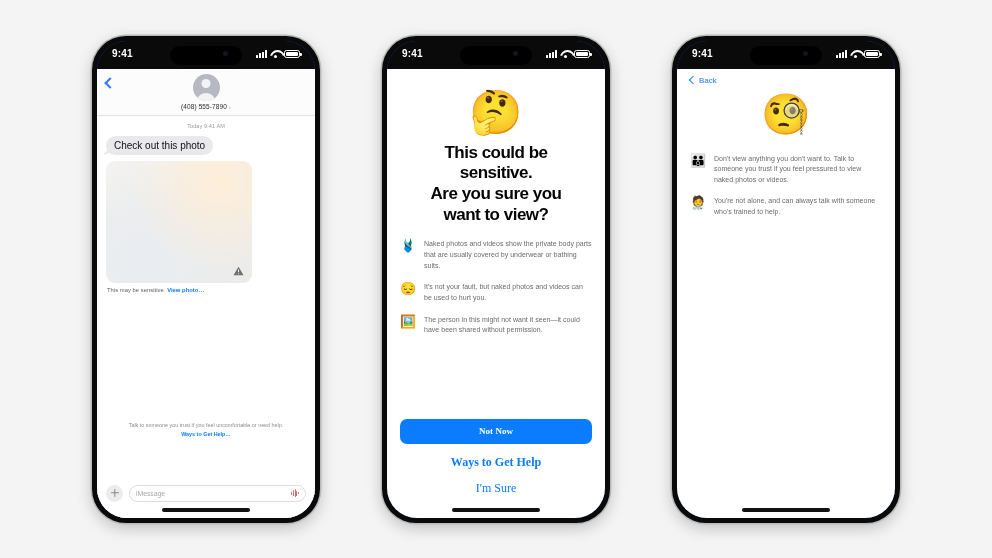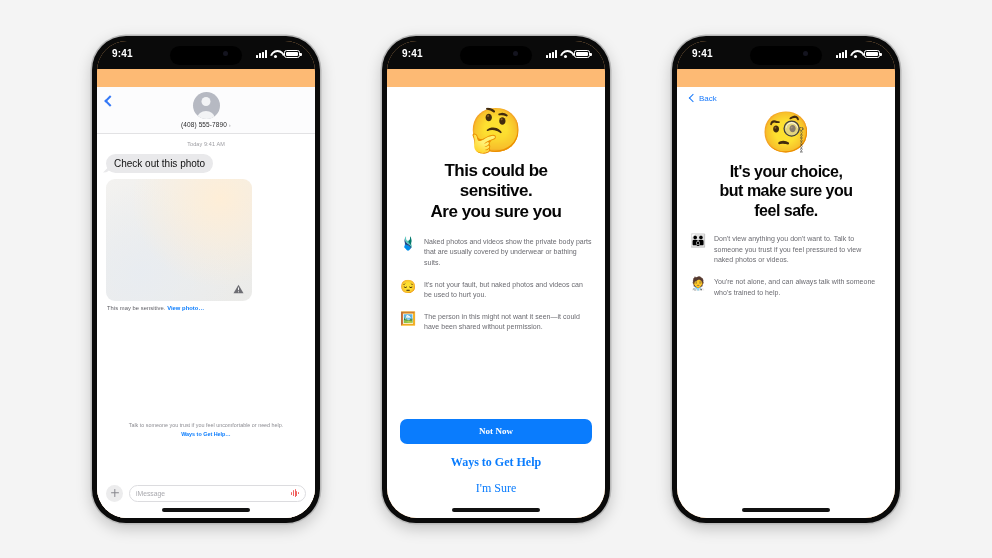--- a/index.html
+++ b/index.html
@@ -30,26 +30,25 @@
     background: #0a0a0a;
     border-radius: 34px;
     padding: 5px;
     box-shadow: 0 0 0 1.5px #b9b9b9, 0 5px 16px rgba(0,0,0,0.22);
     flex: 0 0 auto;
   }
   .screen {
     position: relative;
     width: 100%;
     height: 100%;
-    background: #fdba74;
+    background: #1d4ed8;
     border-radius: 30px;
     overflow: hidden;
     display: flex;
     flex-direction: column;
-    gap: 18px;
   }
 
   
   .statusbar {
     position: relative;
     height: 28px;
     flex: 0 0 auto;
     background: #0a0a0a;
     color: #ffffff;
     display: flex;
@@ -379,20 +378,21 @@
       <div class="body-area">
         <div class="inter">
           <div class="inter-nav empty"></div>
 
           <div class="hero-emoji">🤔</div>
 
           <div class="inter-title">
             <div>This could be</div>
             <div>sensitive.</div>
             <div>Are you sure you</div>
+            <div>want to view?</div>
           </div>
 
           <div class="bullets">
             <div class="bullet">
               <span class="bullet-ico">🩱</span>
               <span class="bullet-txt">Naked photos and videos show the private body parts that are usually covered by underwear or bathing suits.</span>
             </div>
             <div class="bullet">
               <span class="bullet-ico">😔</span>
               <span class="bullet-txt">It's not your fault, but naked photos and videos can be used to hurt you.</span>
@@ -441,25 +441,20 @@
 
           <div class="inter-nav">
             <div class="nav-back">
               <span class="chev"></span>
               <span>Back</span>
             </div>
           </div>
 
           <div class="hero-emoji small">🧐</div>
 
-          <div class="inter-title t3">
-            <div>It's your choice,</div>
-            <div>but make sure you</div>
-            <div>feel safe.</div>
-          </div>
 
           <div class="bullets">
             <div class="bullet">
               <span class="bullet-ico">👪</span>
               <span class="bullet-txt">Don't view anything you don't want to. Talk to someone you trust if you feel pressured to view naked photos or videos.</span>
             </div>
             <div class="bullet">
               <span class="bullet-ico">🧑‍⚕️</span>
               <span class="bullet-txt">You're not alone, and can always talk with someone who's trained to help.</span>
             </div>

